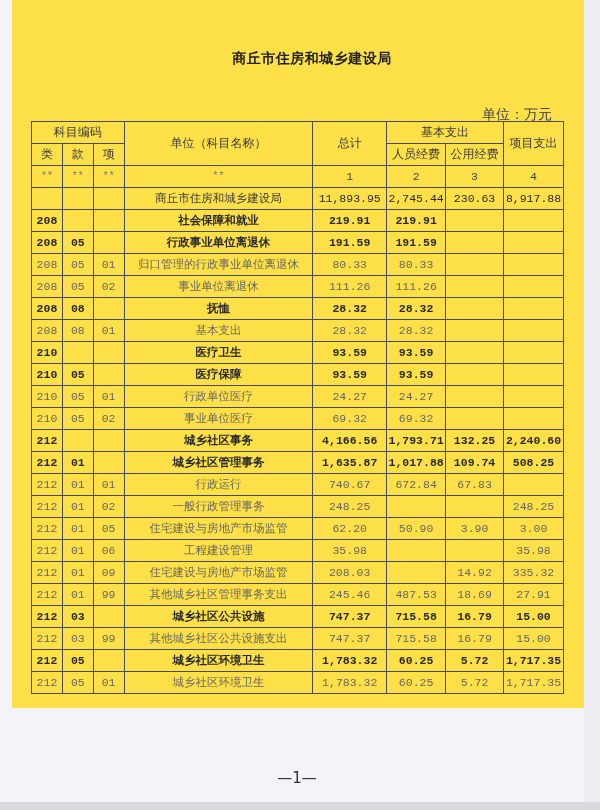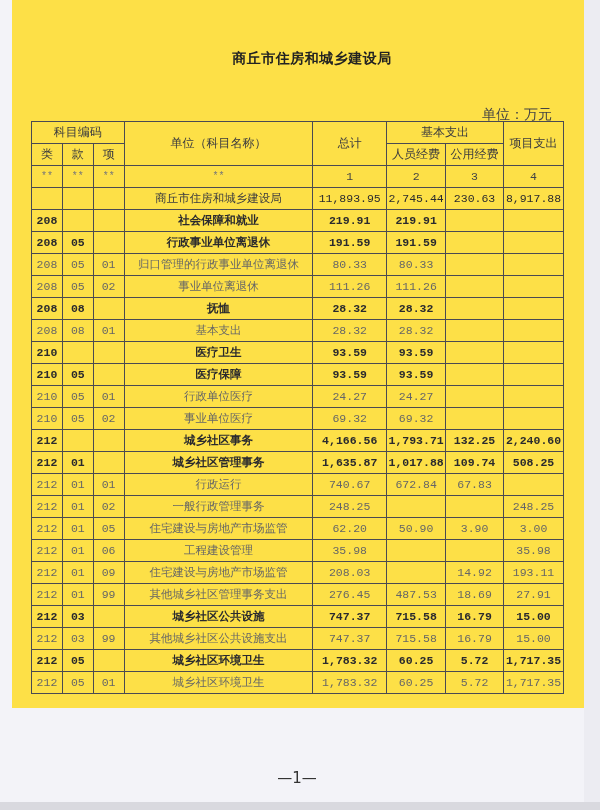--- a/index.html
+++ b/index.html
@@ -280,28 +280,28 @@
           <td>35.98</td>
         </tr>
         <tr class="light">
           <td class="code">212</td>
           <td class="code">01</td>
           <td class="code">09</td>
           <td class="name">住宅建设与房地产市场监管</td>
           <td>208.03</td>
           <td></td>
           <td>14.92</td>
-          <td>193.11</td>
+          <td>335.32</td>
         </tr>
         <tr class="light">
           <td class="code">212</td>
           <td class="code">01</td>
           <td class="code">99</td>
           <td class="name">其他城乡社区管理事务支出</td>
-          <td>276.45</td>
+          <td>245.46</td>
           <td>487.53</td>
           <td>18.69</td>
           <td>27.91</td>
         </tr>
         <tr class="bold">
           <td class="code">212</td>
           <td class="code">03</td>
           <td class="code"></td>
           <td class="name">城乡社区公共设施</td>
           <td>747.37</td>

